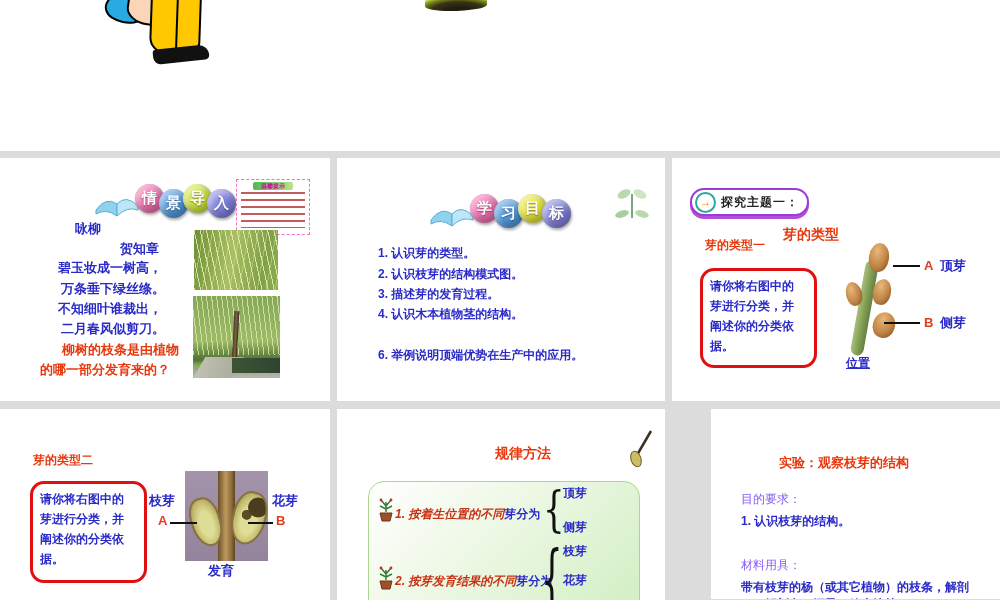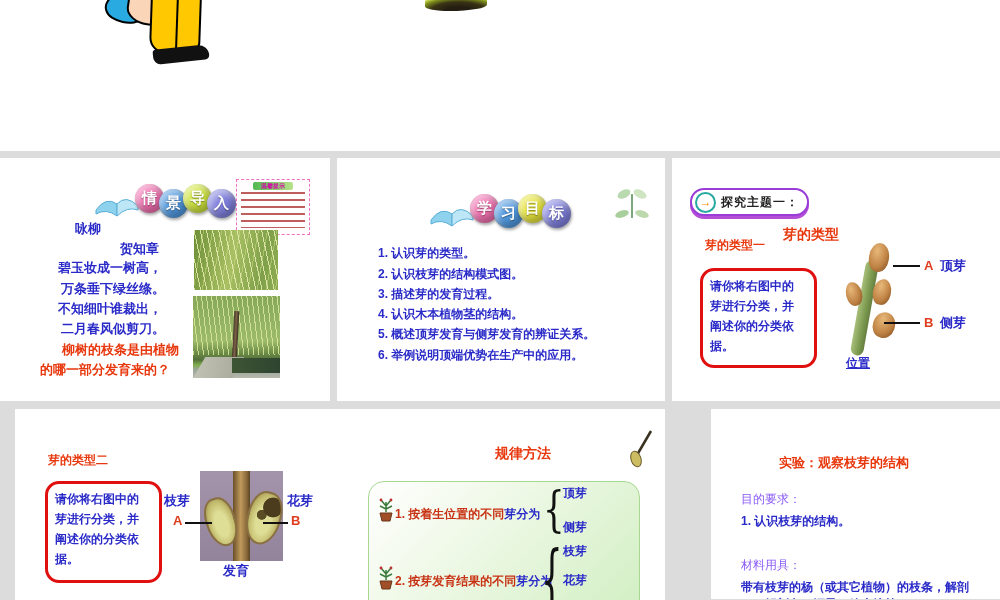--- a/index.html
+++ b/index.html
@@ -2,21 +2,21 @@
 <html><head>
 <meta charset="utf-8">
 <style>
   html,body{margin:0;padding:0;}
   body{font-family:"Liberation Sans","DejaVu Sans",sans-serif;}
   #stage{position:relative;width:1000px;height:600px;background:#dcdcdc;overflow:hidden;}
   .abs{position:absolute;}
   .slide{position:absolute;background:#ffffff;overflow:hidden;}
   .blue{color:#2a2ac8;font-weight:bold;}
   .red{color:#e8380d;font-weight:bold;}
-  .dred{color:#c83214;font-weight:bold;}
+  .dred{color:#c83214;font-weight:bold;font-style:italic;}
   .mag{color:#8b5cf6;font-weight:normal;}
   .letter{color:#e03c1e;font-weight:bold;font-size:13px;}
   .t12{font-size:12px;line-height:1.2;}
   .t13{font-size:13px;line-height:1.2;}
   .t14{font-size:14px;line-height:1.2;}
   .link{color:#2a2ac8;font-weight:bold;text-decoration:underline;cursor:pointer;}
   
   .badge{display:flex;align-items:flex-start;}
   .ball{display:flex;width:29px;height:29px;border-radius:50%;color:#fff;font-weight:bold;
         font-size:15px;align-items:center;justify-content:center;margin-left:-5px;
@@ -140,21 +140,20 @@
       <path d="M17 10 L17 34" stroke="#7aa87a" stroke-width="2" fill="none"></path>
       <ellipse cx="9" cy="10" rx="7" ry="4" fill="#b9d9ae" transform="rotate(-28 9 10)"></ellipse>
       <ellipse cx="25" cy="10" rx="7" ry="4" fill="#cfe5c2" transform="rotate(28 25 10)"></ellipse>
       <ellipse cx="7" cy="30" rx="7" ry="3.4" fill="#a8cf9c" transform="rotate(-18 7 30)"></ellipse>
       <ellipse cx="27" cy="30" rx="7" ry="3.4" fill="#bcd9ad" transform="rotate(18 27 30)"></ellipse>
     </svg>
     <div class="abs blue t12" style="left:41px;top:88px;text-align:right;">1. 认识芽的类型。</div>
     <div class="abs blue t12" style="left:41px;top:109px;">2. 认识枝芽的结构模式图。</div>
     <div class="abs blue t12" style="left:41px;top:129px;">3. 描述芽的发育过程。</div>
     <div class="abs blue t12" style="left:41px;top:149px;">4. 认识木本植物茎的结构。</div>
-    <div class="abs blue t12" style="left:41px;top:169px;">5. 概述顶芽发育与侧芽发育的辨证关系。</div>
     <div class="abs blue t12" style="left:41px;top:190px;">6. 举例说明顶端优势在生产中的应用。</div>
   </div>
 
   <div class="slide" style="left:672px;top:158px;width:328px;height:243px;">
     <div class="pill abs" style="left:18px;top:30px;">
       <span class="circ">→</span>
       <span class="ptext">探究主题一：</span>
     </div>
     <div class="abs red t14" style="left:111px;top:52px;margin-top:16px;">芽的类型</div>
     <div class="abs red t12" style="left:33px;top:80px;">芽的类型一</div>
@@ -173,21 +172,21 @@
     </div>
     <div class="pline" style="left:221px;top:107px;width:27px;"></div>
     <span class="abs letter" style="left:252px;top:100px;">A</span>
     <span class="abs blue t13" style="left:268px;top:100px;">顶芽</span>
     <div class="pline" style="left:212px;top:164px;width:36px;"></div>
     <span class="abs letter" style="left:252px;top:157px;">B</span>
     <span class="abs blue t13" style="left:268px;top:157px;">侧芽</span>
     <span class="abs link t12" style="left:174px;top:198px;">位置</span>
   </div>
 
-  <div class="slide" style="left:0;top:409px;width:330px;height:191px;margin-left:15px;">
+  <div class="slide" style="left:0;top:409px;width:330px;height:191px;">
     <div class="abs red t12" style="left:33px;top:44px;">芽的类型二</div>
     <div class="redbox abs" style="left:30px;top:72px;width:97px;height:86px;">
       <div>请你将右图中的</div>
       <div>芽进行分类，并</div>
       <div>阐述你的分类依</div>
       <div>据。</div>
     </div>
     <div class="dissect abs" style="left:185px;top:62px;width:83px;height:90px;">
       <div class="stem4"></div>
       <div class="budhalf" style="left:6px;top:26px;width:26px;height:46px;transform:rotate(-18deg);"></div>

